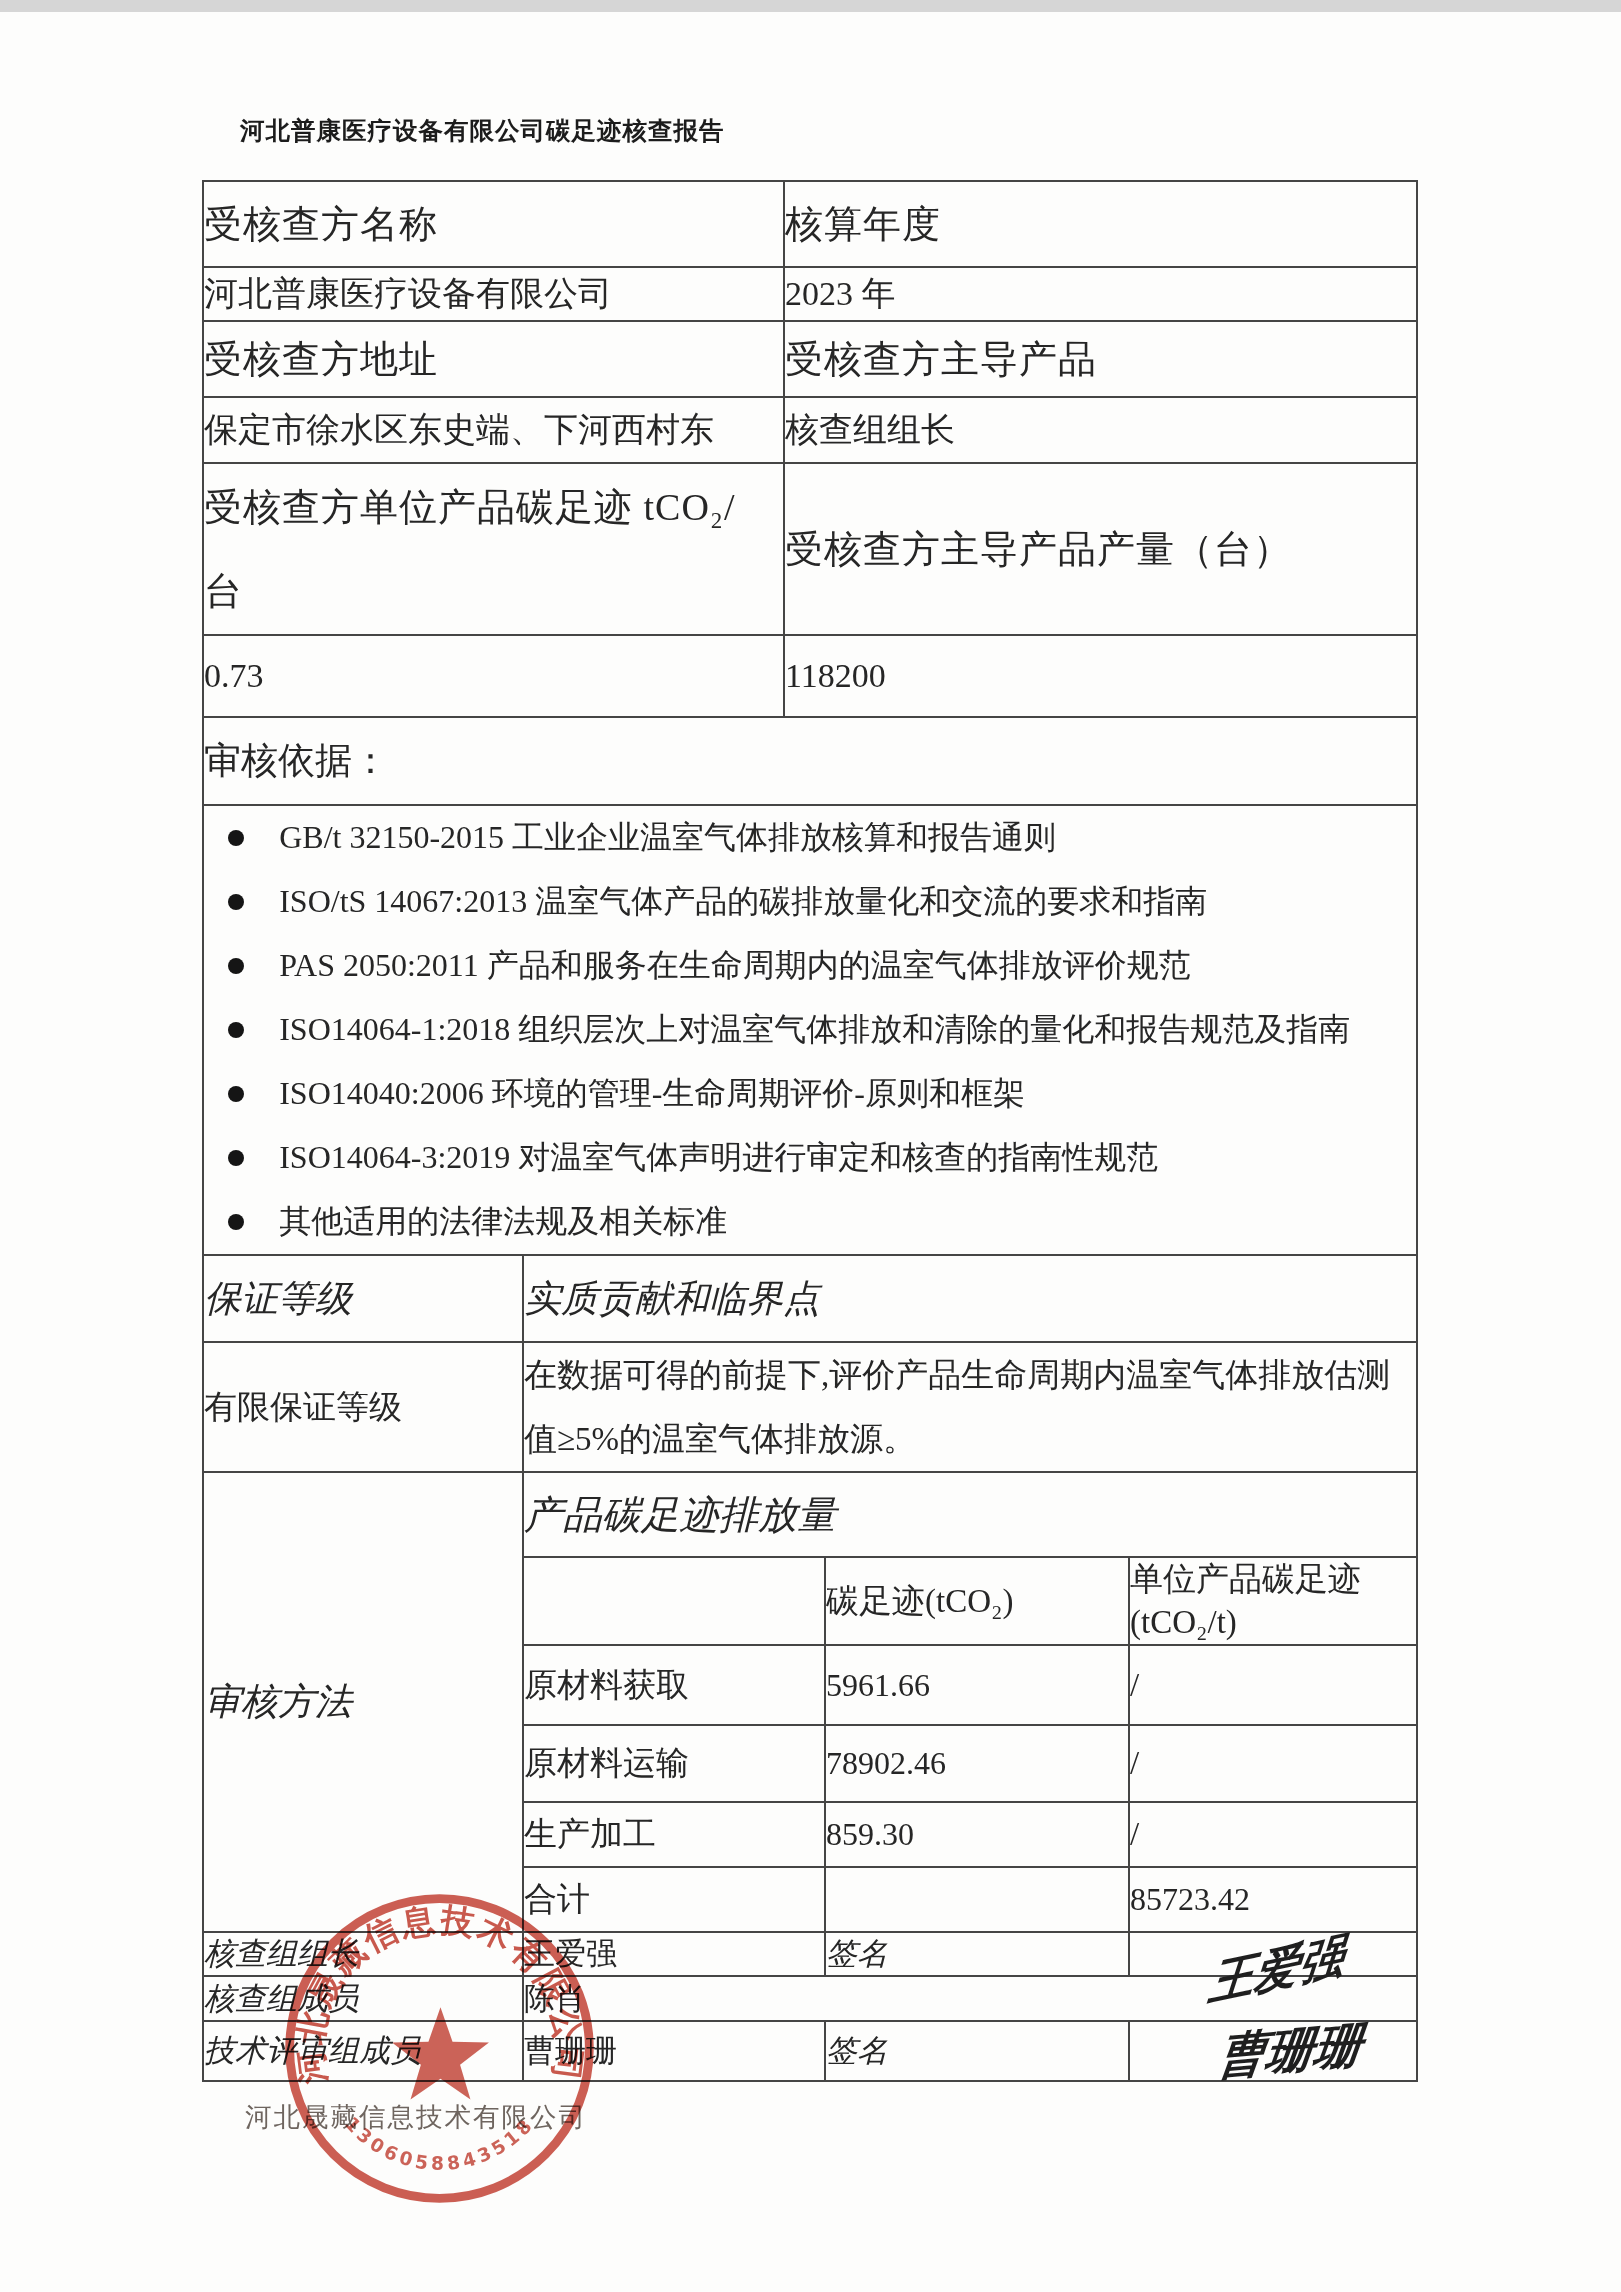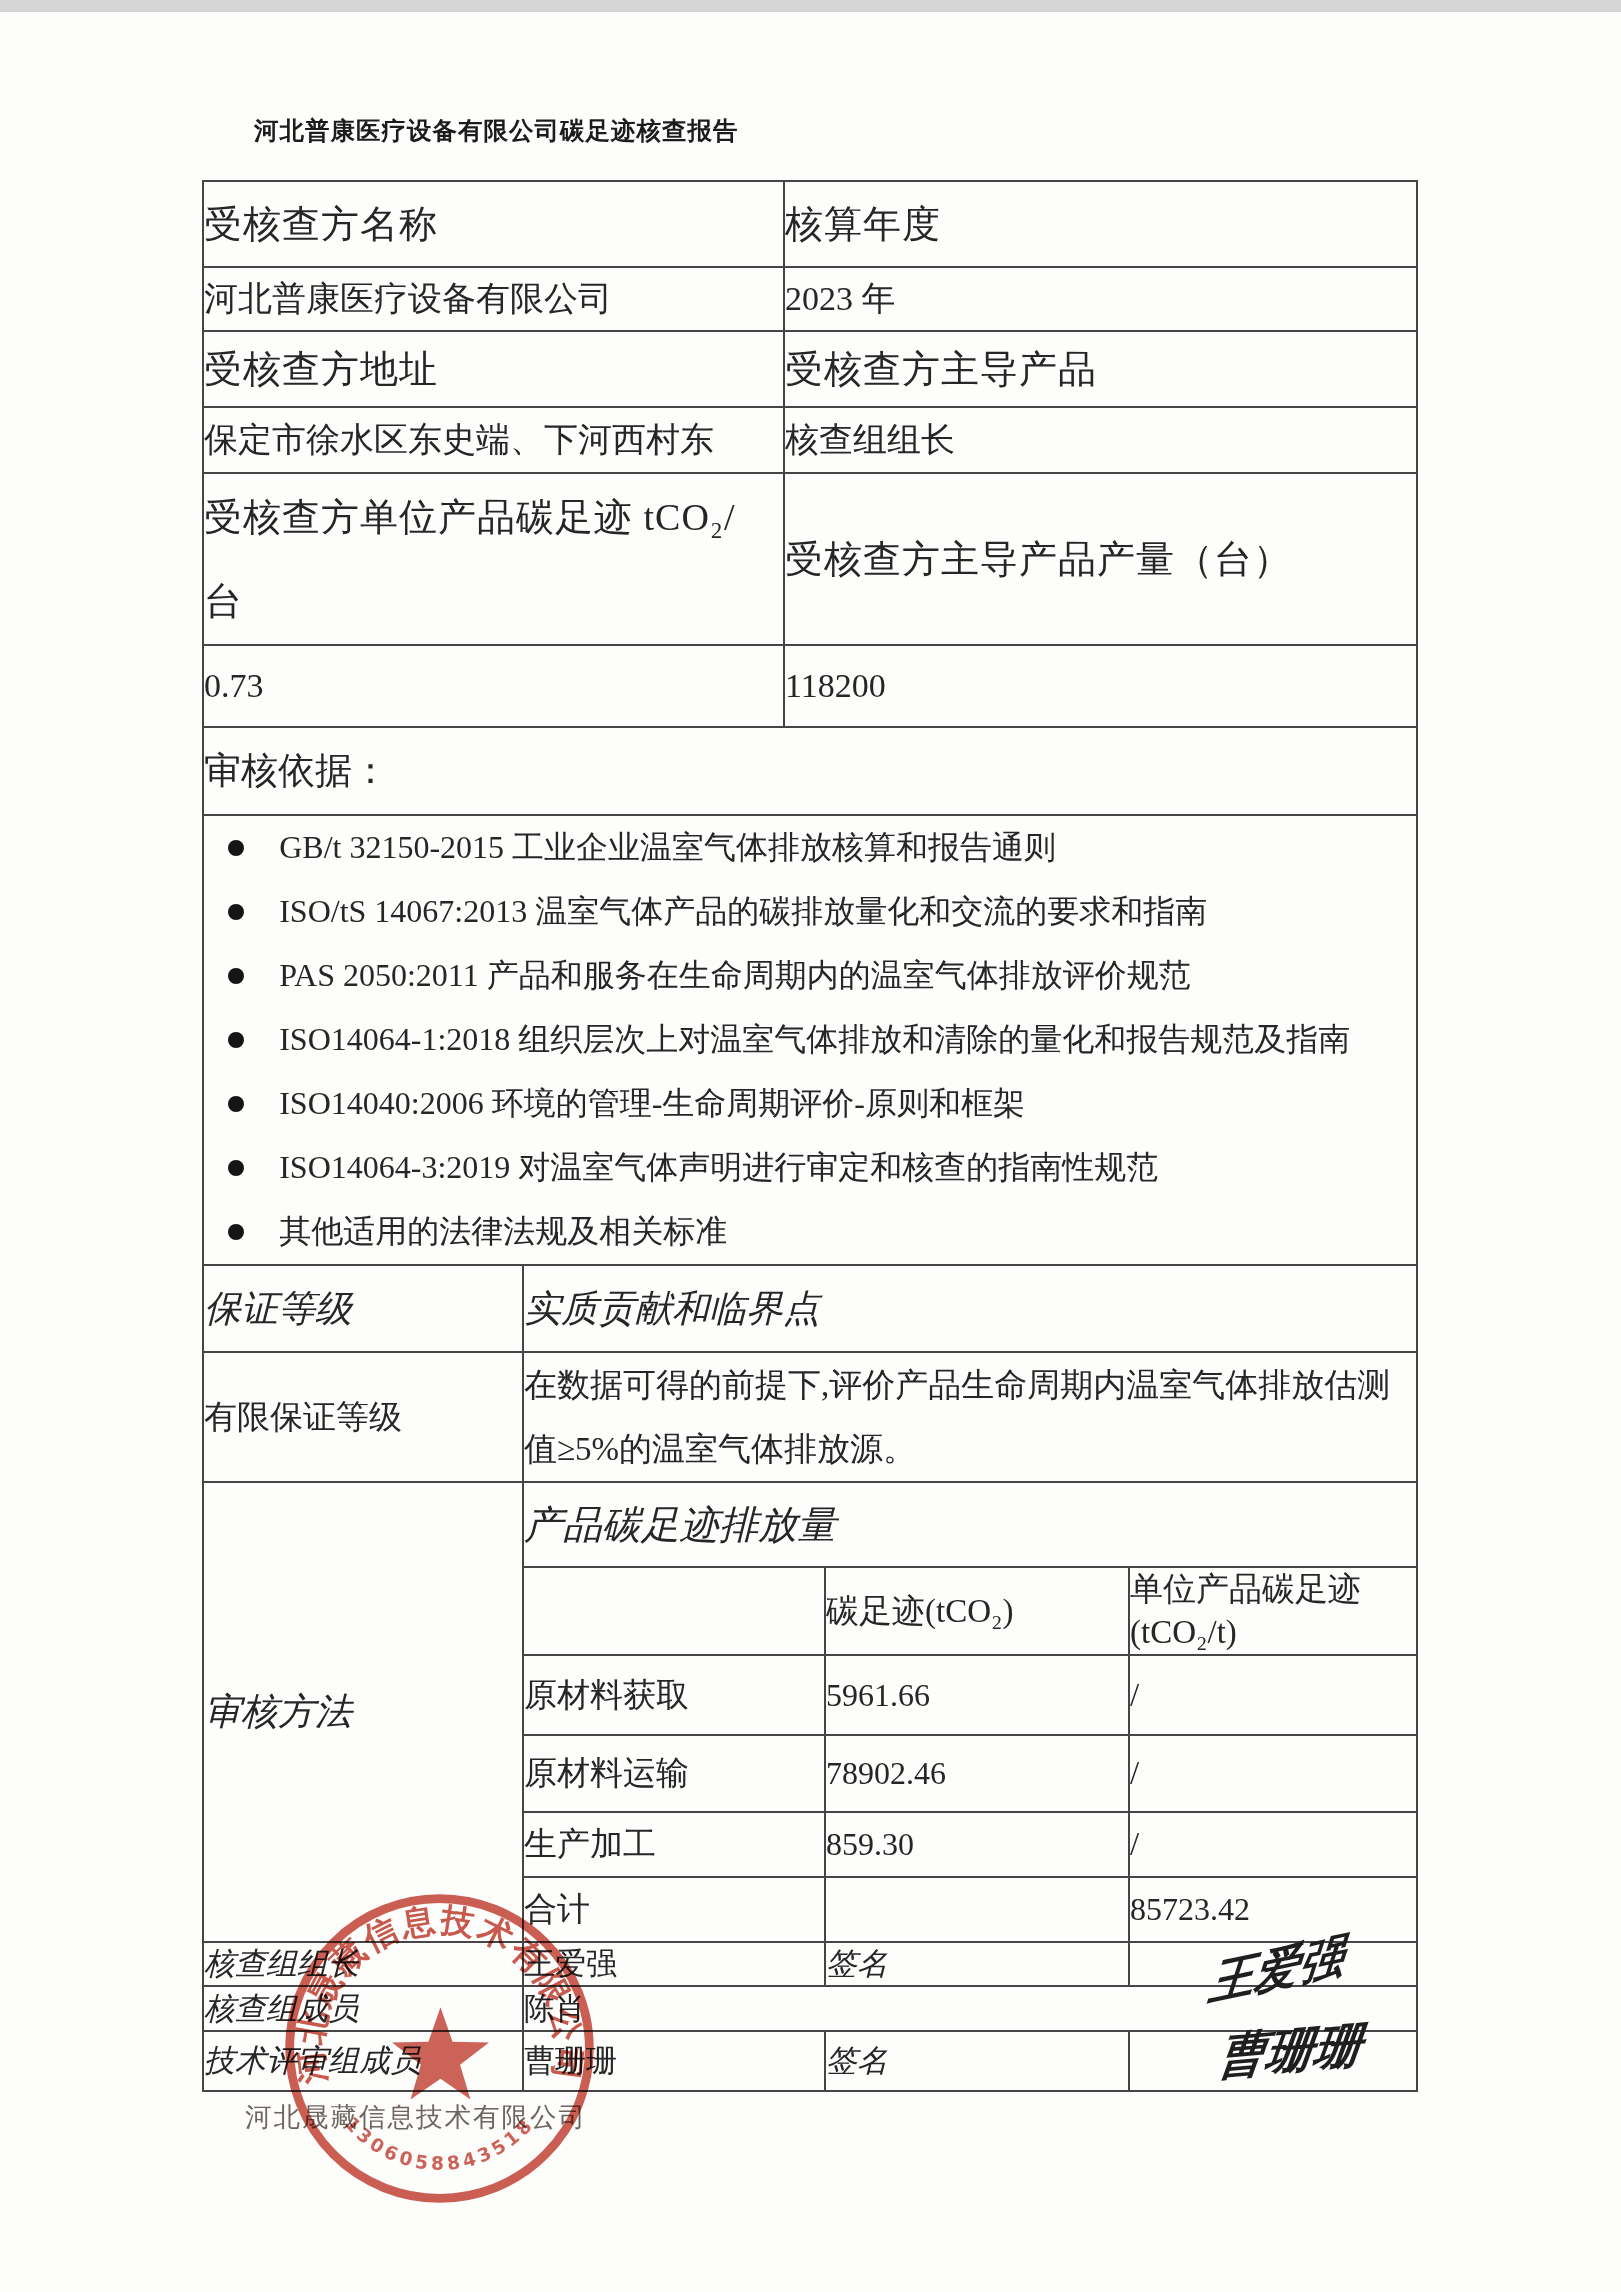--- a/index.html
+++ b/index.html
@@ -3,21 +3,21 @@
 <meta charset="utf-8">
 <style>
   html,body{margin:0;padding:0;background:#e9e9e9;}
   .page{
     position:relative;width:1621px;height:2293px;background:#fdfdfc;
     font-family:"Liberation Serif","DejaVu Serif",serif;color:#262626;
     overflow:hidden;
   }
   .scan-edge-top{position:absolute;left:0;top:0;width:1621px;height:11.8px;background:#d6d6d6;}
   .doc-title{
-    position:absolute;left:254px;top:114px;font-size:24.5px;font-weight:bold;
+    position:absolute;left:240px;top:114px;font-size:24.5px;font-weight:bold;
     letter-spacing:1px;color:#1c1c1c;
   }
   table.main{
     position:absolute;left:202px;top:180px;width:1213px;
     border-collapse:collapse;table-layout:fixed;
   }
   table.main td,table.main th{
     border:2px solid #454545;padding:0;vertical-align:middle;
     font-weight:normal;text-align:left;overflow:hidden;
   }
@@ -71,21 +71,21 @@
       <col style="width:304px">
         <col style="width:288px">
     </colgroup>
 
     <tbody>
         <tr style="height:86px">
       <th colspan="2" class="hd">受核查方名称</th>
       <th colspan="3" class="hd2">核算年度</th>
     </tr>
 
-    <tr style="height:64px">
+    <tr style="height:54px">
       <td colspan="2" class="val">河北普康医疗设备有限公司</td>
       <td colspan="3" class="val2">2023 年</td>
     </tr>
 
     <tr style="height:76px">
       <th colspan="2" class="hd">受核查方地址</th>
       <th colspan="3" class="hd2">受核查方主导产品</th>
     </tr>
 
     <tr style="height:66px">

